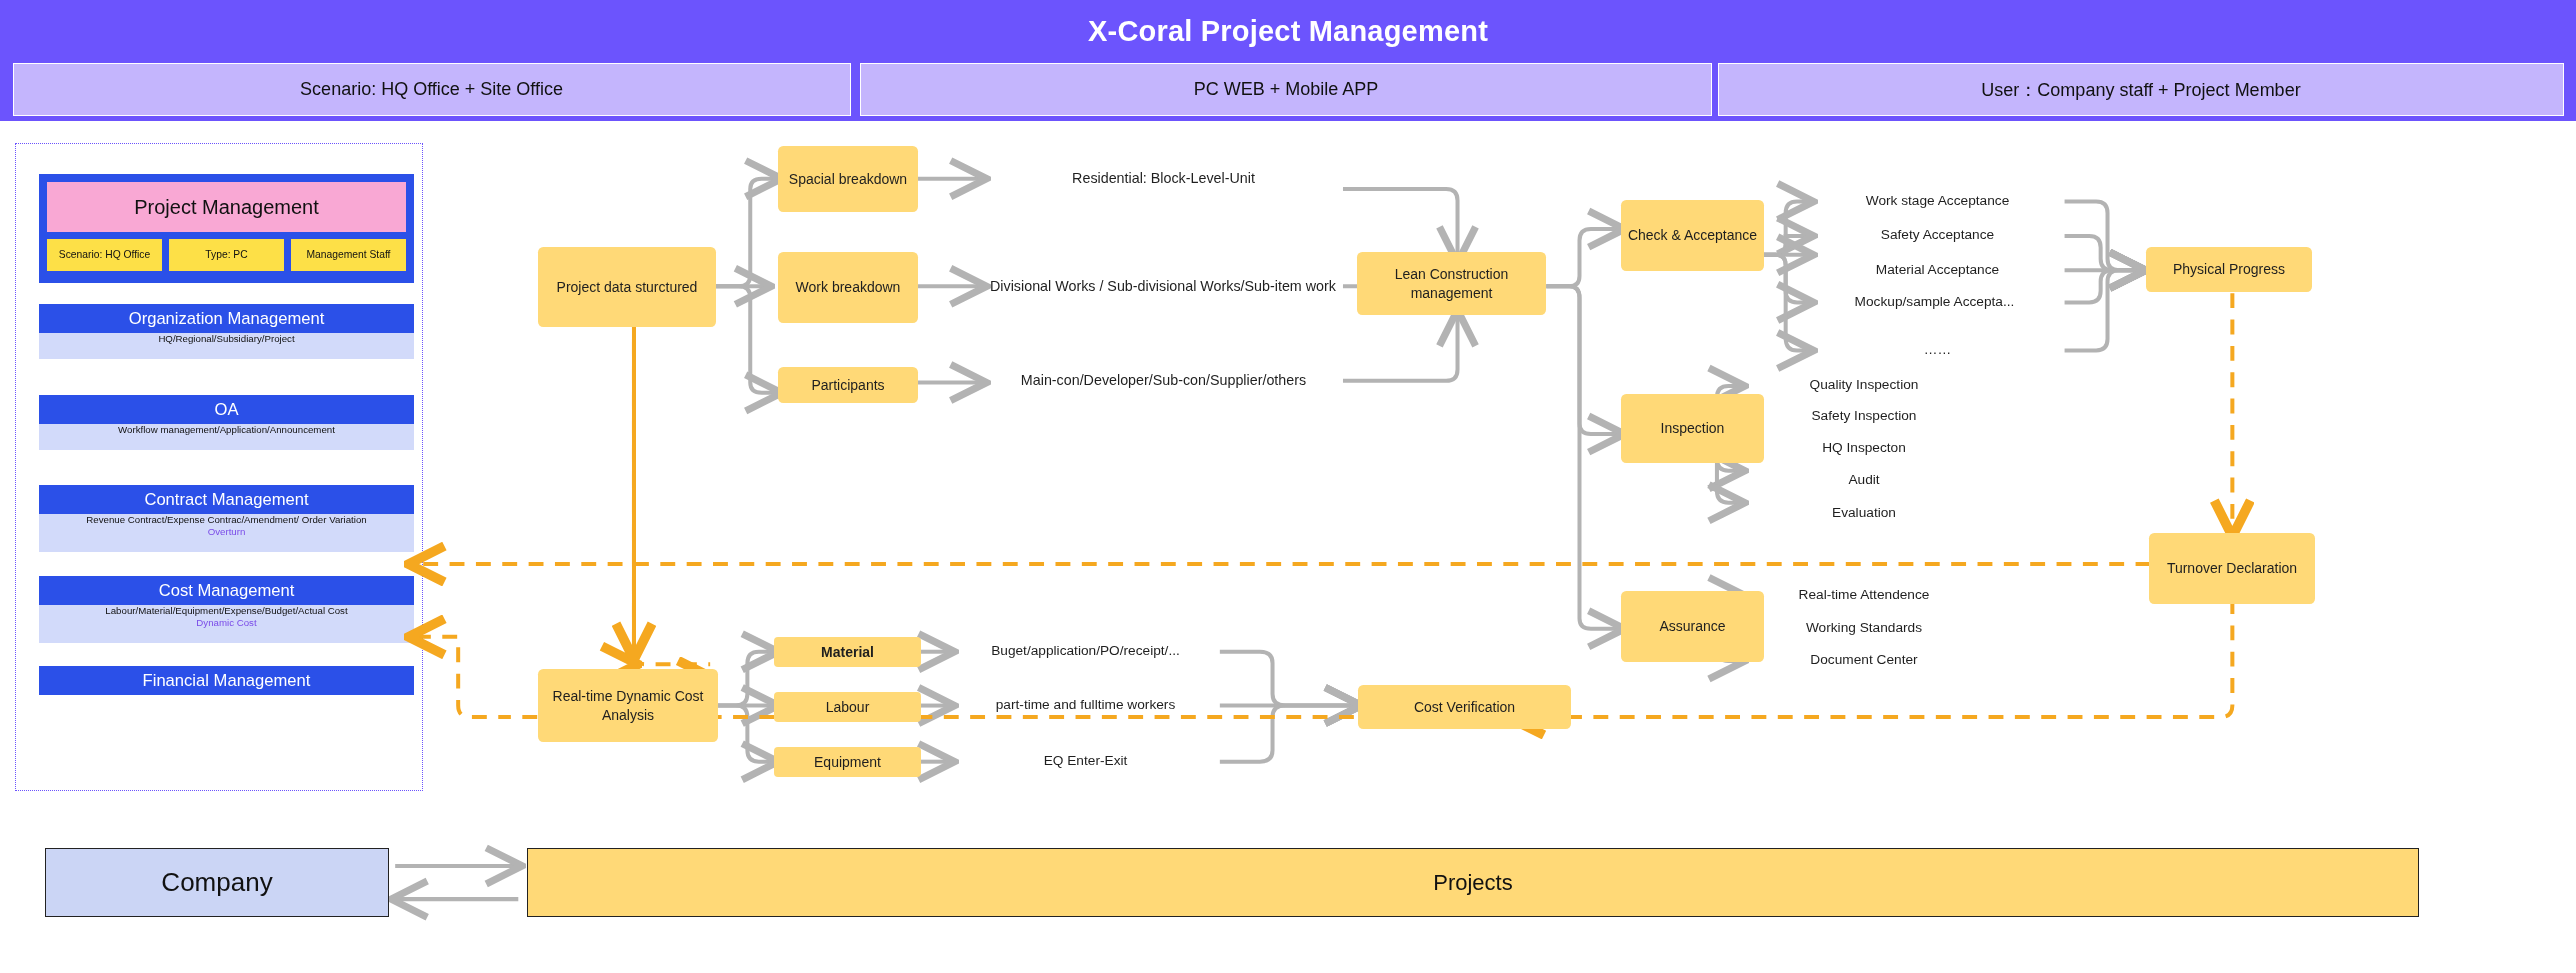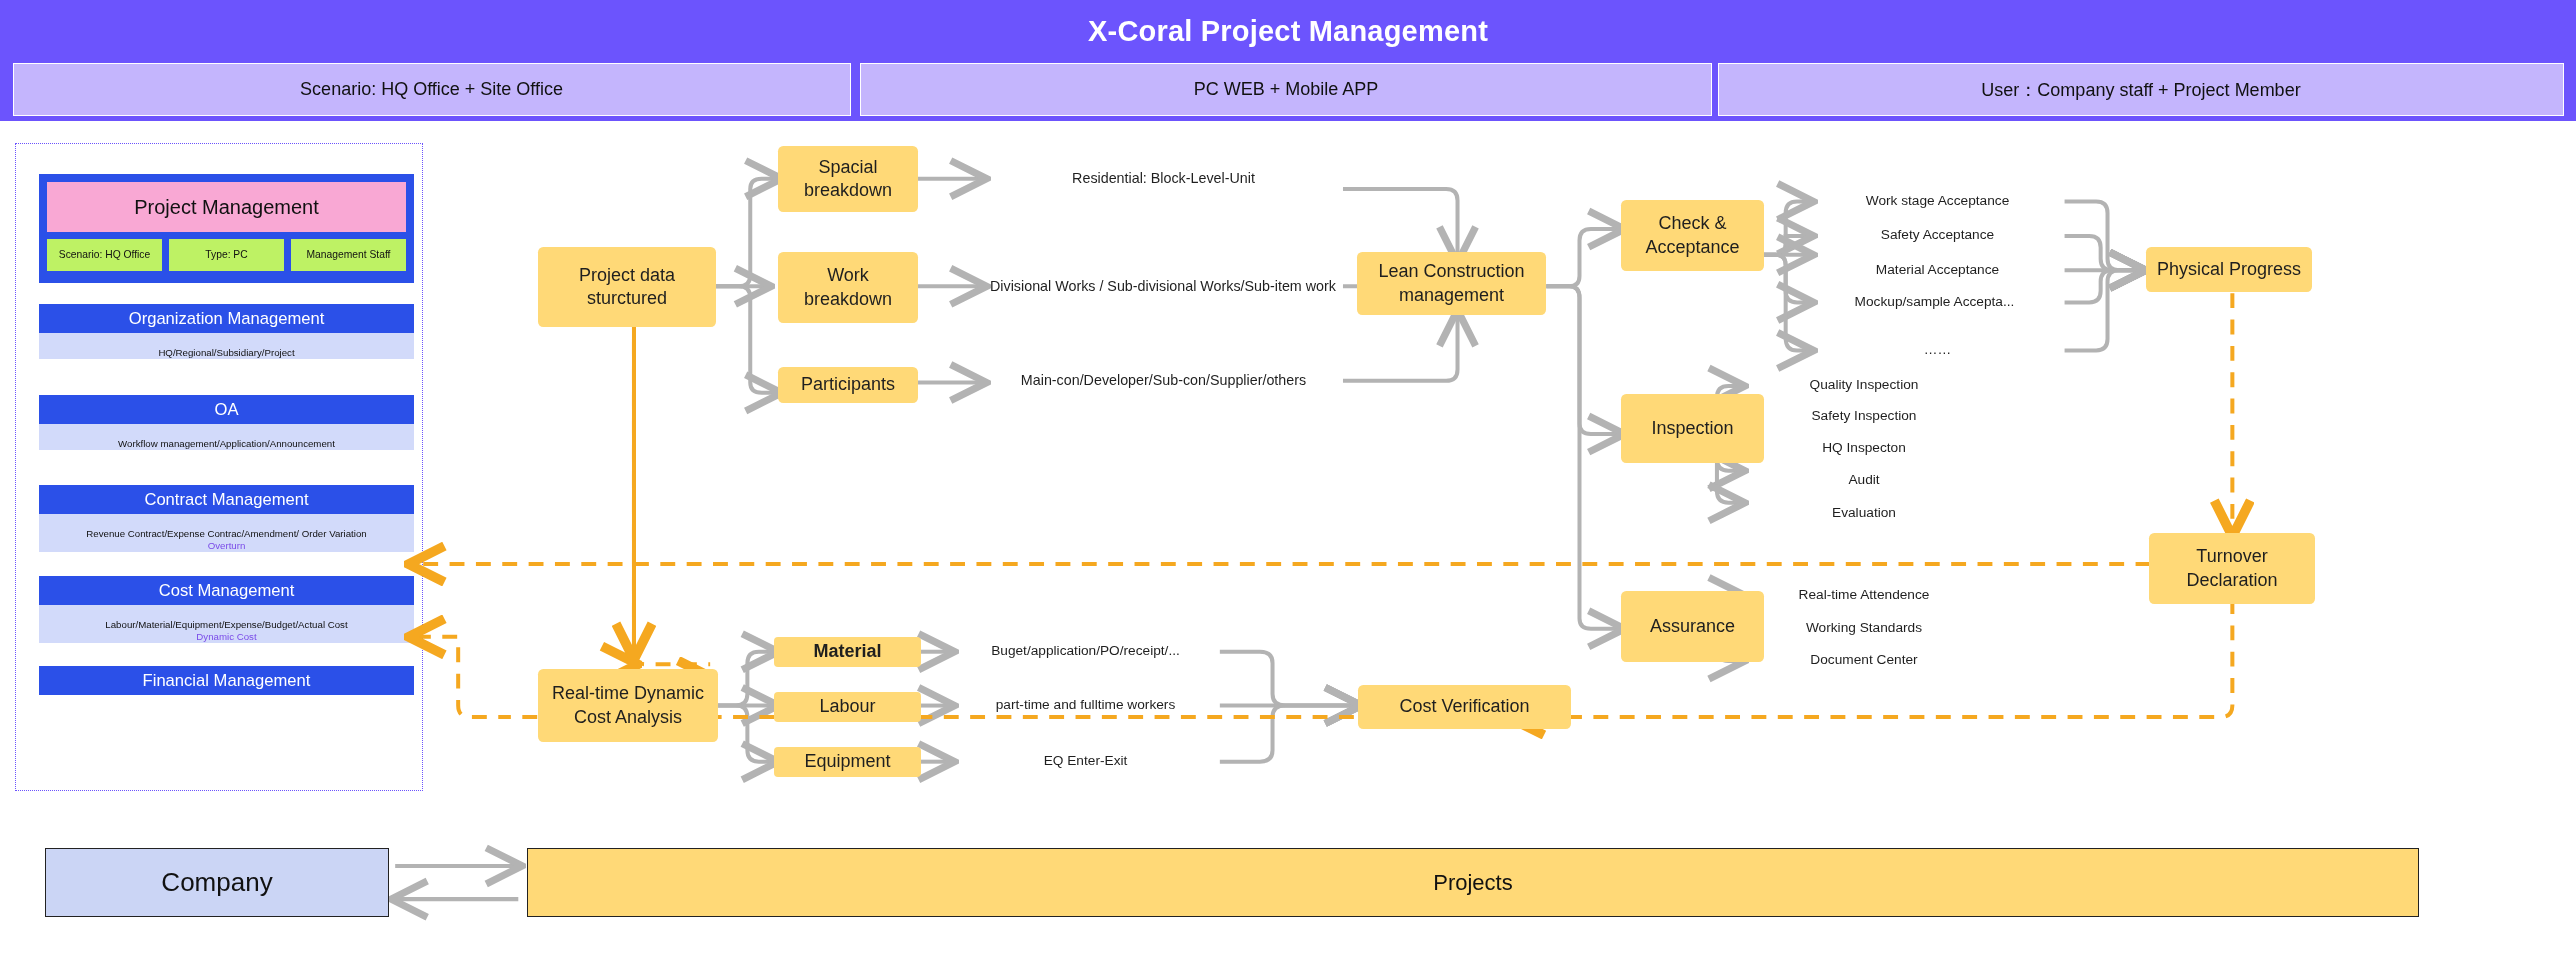--- a/index.html
+++ b/index.html
@@ -41,55 +41,55 @@
     position:absolute; left:23px; top:30px; width:375px; height:109px;
     background:#2B50E8; padding:8px;
   }
   #pm-title {
     width:100%; height:50px; background:#f9a8d4;
     display:flex; align-items:center; justify-content:center;
     font-size:20px; color:#111;
   }
   #pm-chips { display:flex; gap:6.9px; margin-top:6.9px; }
   .pm-chip {
-    background:#bef264; height:32px; flex:1;
+    background:#fde047; height:32px; flex:1;
     display:flex; align-items:center; justify-content:center;
     font-size:10.3px; color:#111; white-space:nowrap;
   }
 
   .mod { position:absolute; left:23px; width:375px; }
   .mod-head {
     background:#2B50E8; color:#ffffff;
     display:flex; align-items:center; justify-content:center;
     font-size:16.6px; height:29px;
   }
   .mod-body {
     background:#D2DAFA; color:#111;
-    display:flex; flex-direction:column; align-items:center; justify-content:flex-end;
+    display:flex; flex-direction:column; align-items:center; justify-content:flex-start;
     font-size:9.7px; text-align:center; line-height:1.25;
   }
   .mod-sub { color:#7A4BE8; font-size:9.7px; }
 
   #mod-org      { top:160px; }
   #mod-org .mod-body { height:26px; }
   #mod-oa       { top:251px; }
   #mod-oa .mod-body { height:26px; }
   #mod-contract { top:341px; }
   #mod-contract .mod-body { height:38px; }
   #mod-cost     { top:432px; }
   #mod-cost .mod-body { height:38px; }
   #mod-finance  { top:522px; }
   #mod-finance .mod-body { height:50px; }
 
   
   .node {
     position:absolute; background:#FFD977; border-radius:5.2px;
     display:flex; align-items:center; justify-content:center;
     text-align:center; color:#1f1f1f; line-height:1.3;
-    font-size:18px; padding:2.3px 3.4px;
+    font-size:14px; padding:2.3px 3.4px;
   }
   .node.sq { border-radius:4px; }
   .lbl {
     position:absolute; text-align:center; color:#1f1f1f;
     font-size:14.3px; line-height:1.35;
     display:flex; align-items:center; justify-content:center;
   }
   .lbl.small { font-size:13.7px; }
 
   

